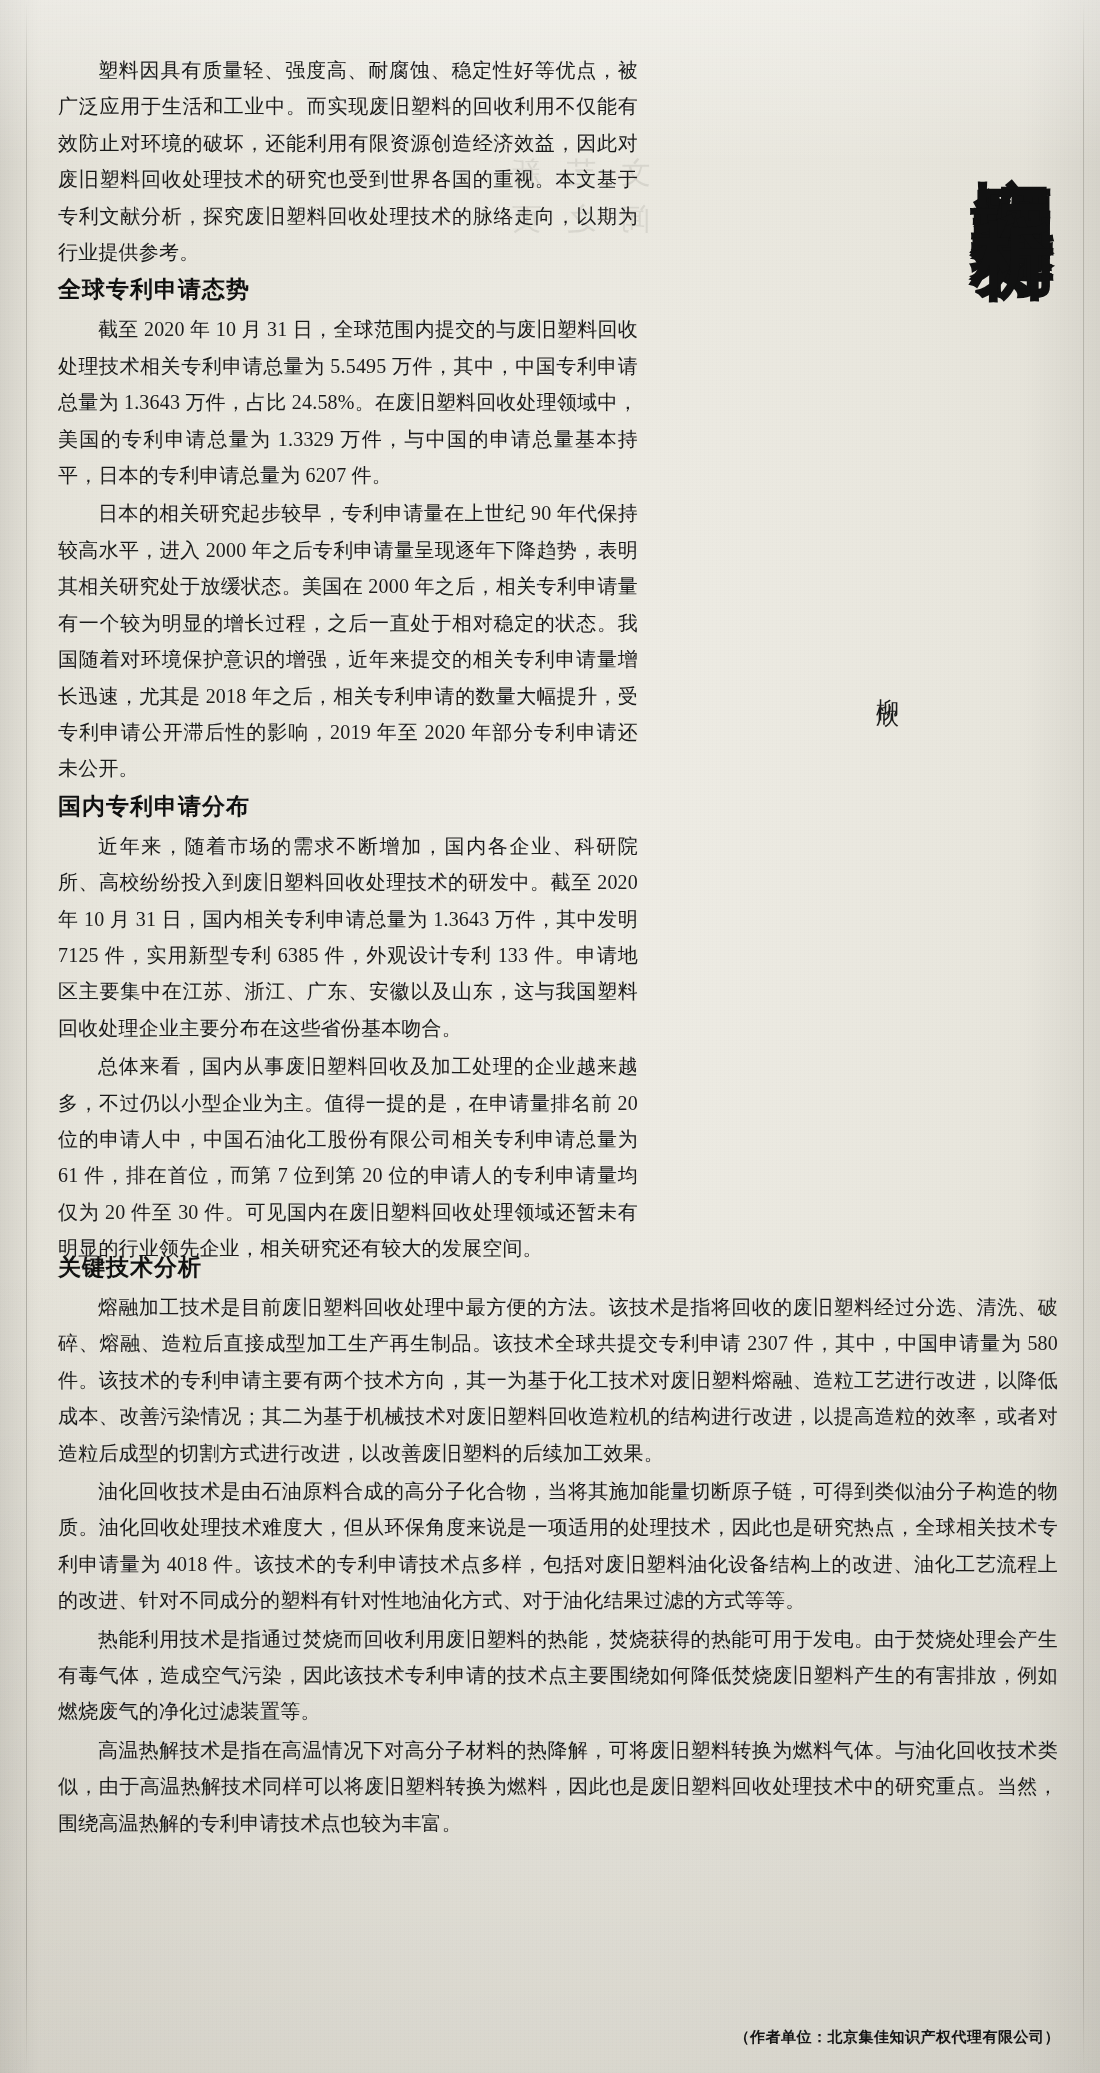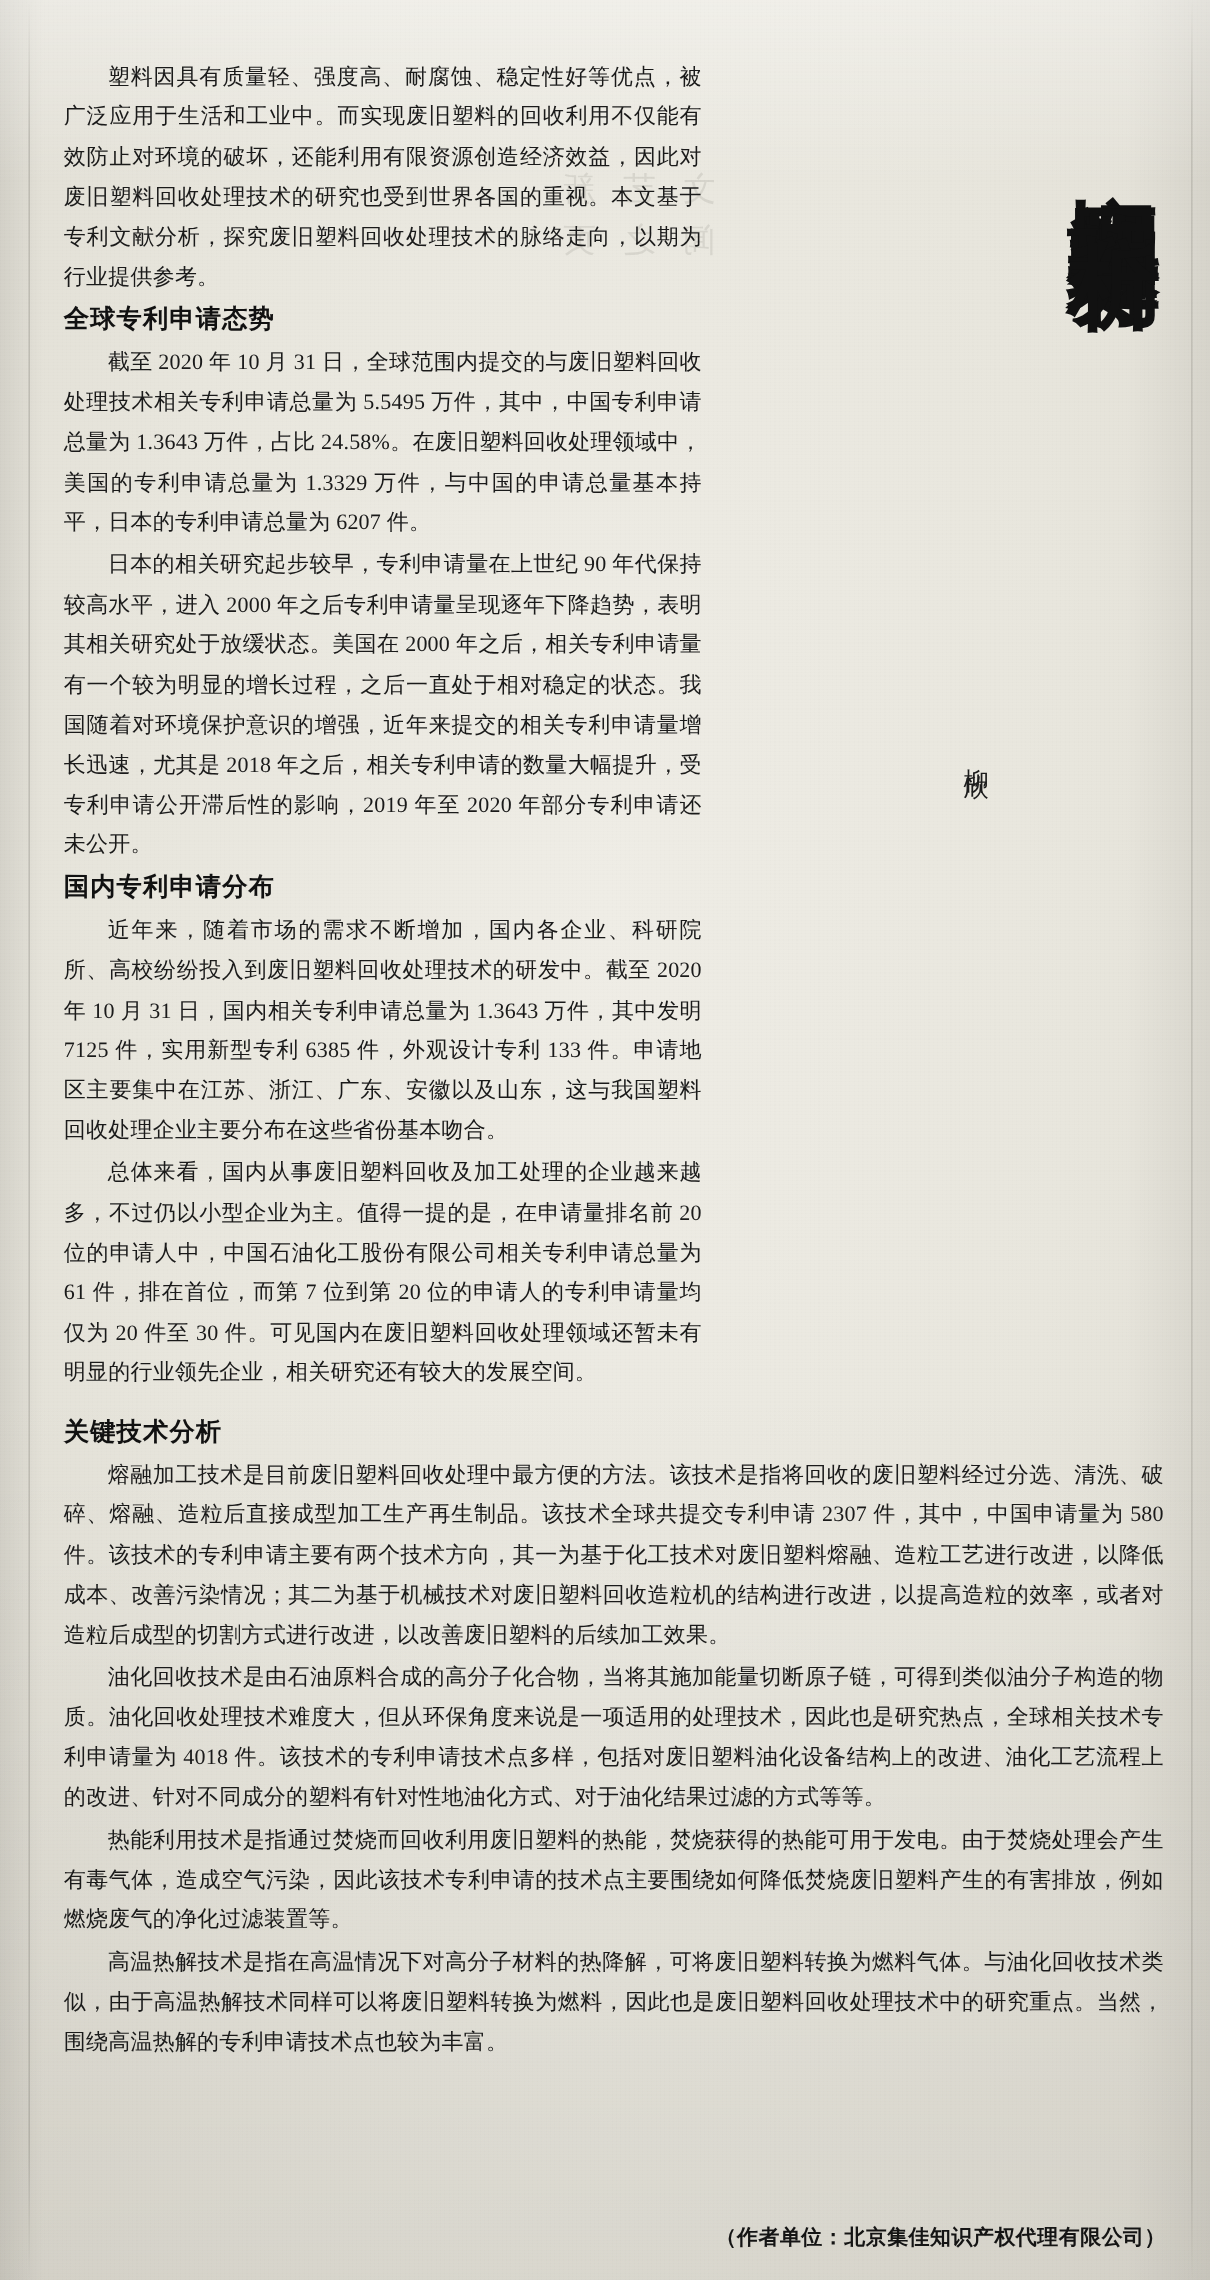--- a/index.html
+++ b/index.html
@@ -101,21 +101,21 @@
   
   .col-top {
     position: absolute;
     left: 58px;
     top: 52px;
     width: 580px;
   }
   .col-full {
     position: absolute;
     left: 58px;
-    top: 1282px;
+    top: 1248px;
     width: 1000px;
   }
   p.body {
     margin: 0 0 2px 0;
     font-size: 20px;
     line-height: 36.4px;
     text-align: justify;
     text-justify: inter-ideograph;
     letter-spacing: 0.2px;
     color: #1a1a1a;
@@ -130,21 +130,21 @@
     color: #111;
   }
   .credit {
     position: absolute;
     left: 58px;
     right: 40px;
     bottom: 26px;
     text-align: right;
     font-family: "Liberation Sans", sans-serif;
     font-weight: bold;
-    font-size: 19px;
+    font-size: 15px;
     letter-spacing: .5px;
     color: #141414;
   }
 </style>
 </head>
 <body>
 
 <div class="page">
   <div class="paper"></div>
   <div class="bleed">文 艺 新 闻 之 页</div>

